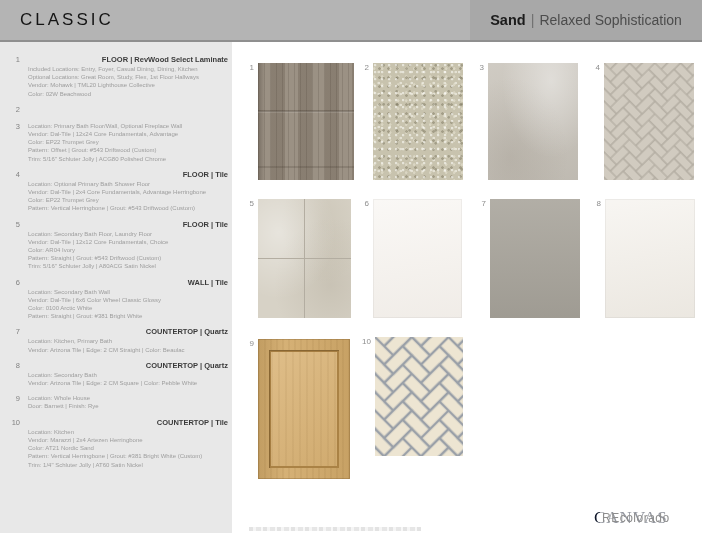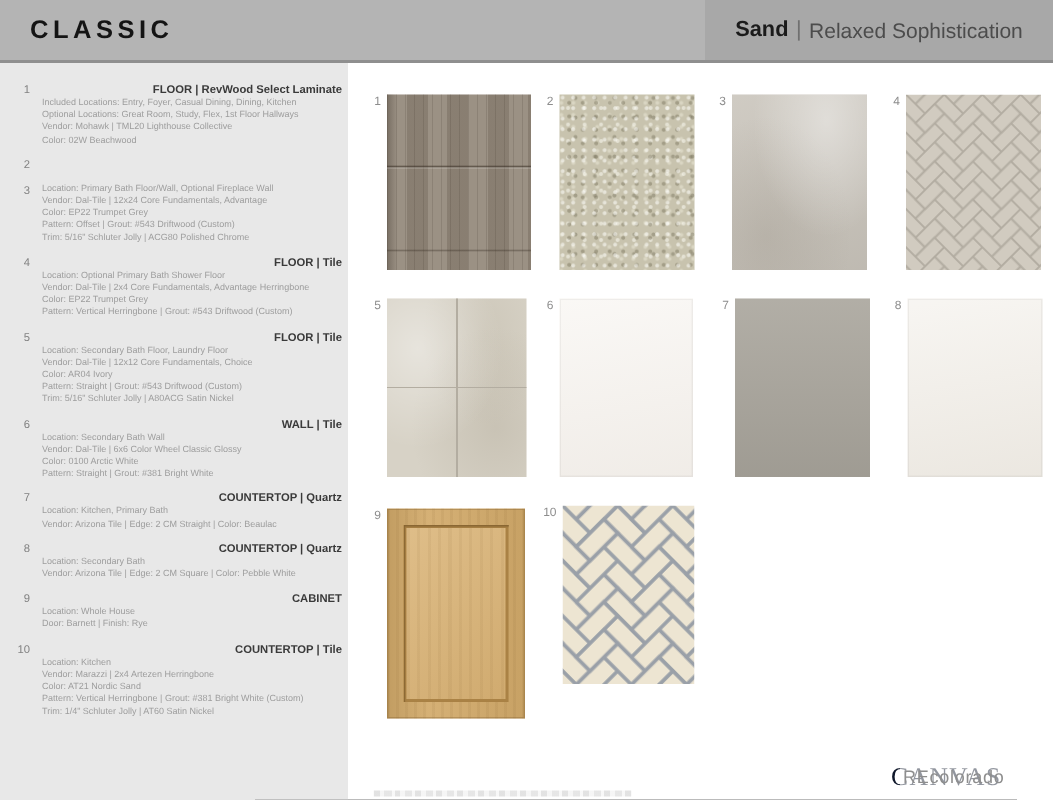--- a/index.html
+++ b/index.html
@@ -3,21 +3,21 @@
 <meta charset="utf-8">
 <style>
   html,body{margin:0;padding:0;background:#888;}
   .page{
     position:relative;width:702px;height:533px;overflow:hidden;
     background:#ffffff;font-family:"Liberation Sans",sans-serif;
     -webkit-font-smoothing:antialiased;
   }
   
   .header{position:absolute;left:0;top:0;width:702px;height:42px;background:#b4b4b4;border-bottom:2px solid #8f8f8f;box-sizing:border-box;}
-  .brand{position:absolute;left:20px;top:0;height:40px;line-height:40px;font-size:17px;font-weight:bold;letter-spacing:3px;color:#141414;}
+  .brand{position:absolute;left:20px;top:0;height:40px;line-height:40px;font-size:17px;font-weight:normal;letter-spacing:3px;color:#141414;}
   .palette-box{position:absolute;left:470px;top:0;width:232px;height:40px;background:#a8a8a8;display:flex;align-items:center;justify-content:center;white-space:nowrap;}
   .palette-name{font-size:14.5px;font-weight:bold;color:#1b1b1b;}
   .palette-sep{font-size:14.5px;color:#707070;margin:0 5px;font-weight:normal;}
   .palette-style{font-size:14px;color:#4c4c4c;}
   
   .sidebar{position:absolute;left:0;top:42px;width:232px;height:491px;background:#e8e8e8;box-sizing:border-box;padding:13px 4px 0 0;}
   .spec-item{display:flex;margin-bottom:7px;}
   .spec-num{width:28px;min-width:28px;text-align:right;padding-right:8px;font-size:7.5px;color:#828282;line-height:10px;box-sizing:border-box;}
   .spec-body{flex:1;}
   .spec-title{font-size:7.5px;font-weight:bold;color:#3a3a3a;line-height:10px;text-align:right;}
@@ -173,21 +173,20 @@
         <div class="spec-num">8</div>
         <div class="spec-body">
           <div class="spec-title">COUNTERTOP | Quartz</div>
           <div class="spec-line">Location: Secondary Bath</div>
           <div class="spec-line">Vendor: Arizona Tile | Edge: 2 CM Square | Color: Pebble White</div>
         </div>
       </div>
       <div class="spec-item">
         <div class="spec-num">9</div>
         <div class="spec-body">
-          <div class="spec-title">CABINET</div>
           <div class="spec-line">Location: Whole House</div>
           <div class="spec-line">Door: Barnett | Finish: Rye</div>
         </div>
       </div>
       <div class="spec-item">
         <div class="spec-num">10</div>
         <div class="spec-body">
           <div class="spec-title">COUNTERTOP | Tile</div>
           <div class="spec-line">Location: Kitchen</div>
           <div class="spec-line">Vendor: Marazzi | 2x4 Artezen Herringbone</div>

